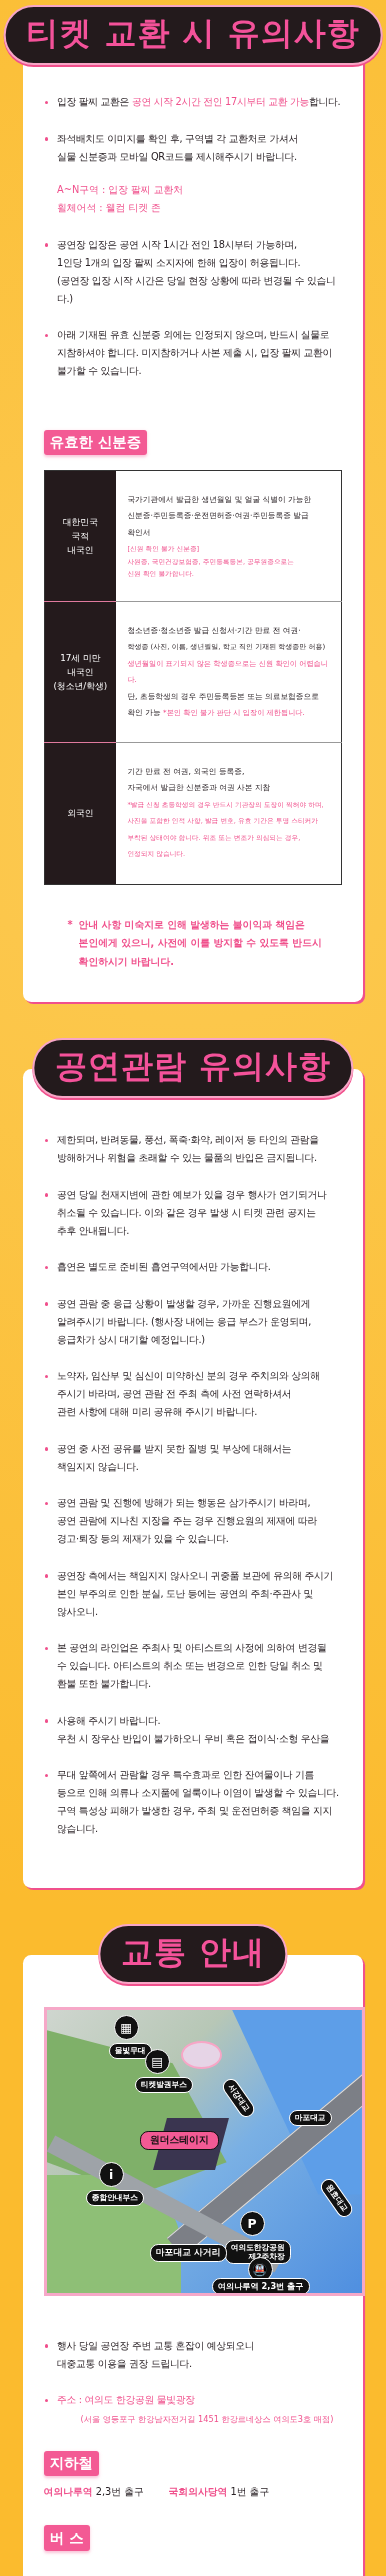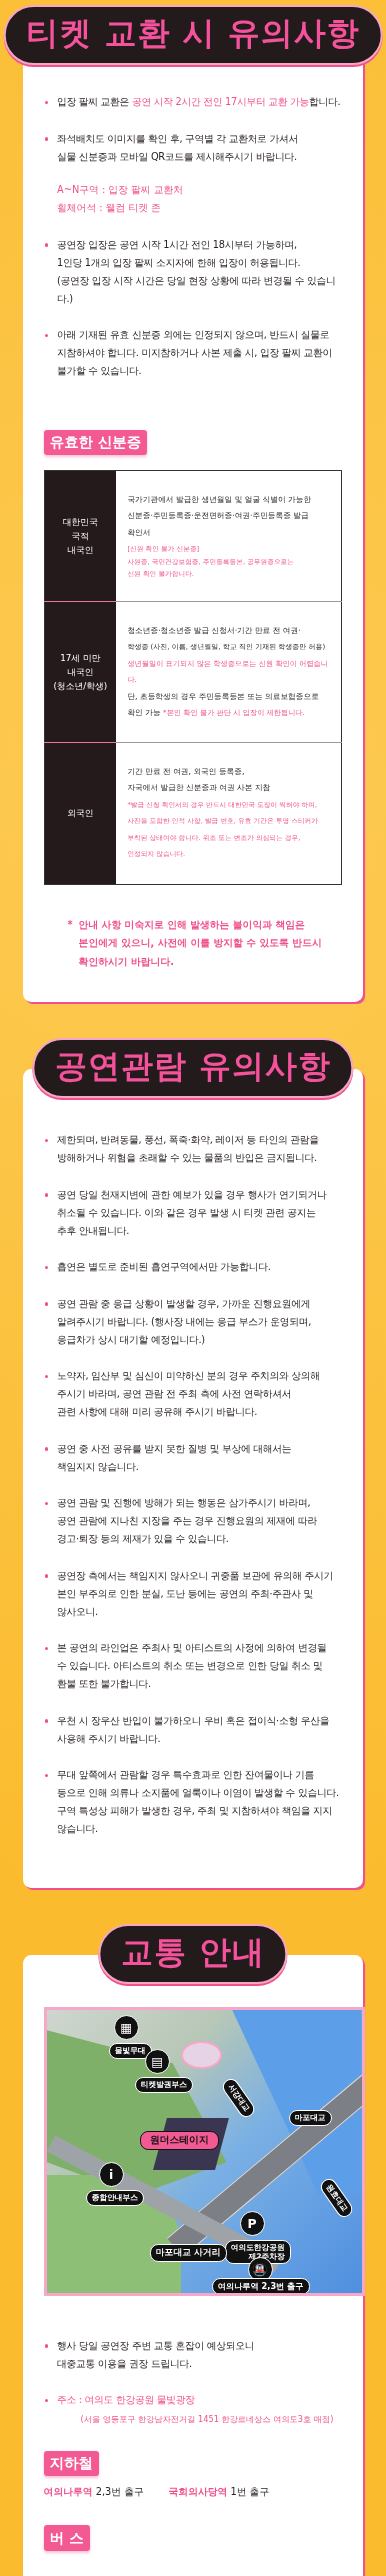--- a/index.html
+++ b/index.html
@@ -215,21 +215,21 @@
           <span class="pink" style="font-size:7.2px;">*본인 확인 불가 판단 시 입장이 제한됩니다.</span>
         </td>
       </tr>
       <tr>
         <td class="head">
           <span class="line">외국인</span>
         </td>
         <td class="body">
           <span class="line">기간 만료 전 여권, 외국인 등록증,</span>
           <span class="line">자국에서 발급한 신분증과 여권 사본 지참</span>
-          <span class="note-s" style="line-height:16.5px;">*발급 신청 확인서의 경우 반드시 대한민국 도장이 찍혀야 하며,</span>
+          <span class="note-s" style="line-height:16.5px;">*발급 신청 초등학생의 경우 반드시 기관장의 도장이 찍혀야 하며,</span>
           <span class="note-s" style="line-height:16.5px;">사진을 포함한 인적 사항, 발급 번호, 유효 기간은 투명 스티커가</span>
           <span class="note-s" style="line-height:16.5px;">부착된 상태여야 합니다. 위조 또는 변조가 의심되는 경우,</span>
           <span class="note-s" style="line-height:16.5px;">인정되지 않습니다.</span>
         </td>
       </tr>
     </tbody>
       </table>
 
     <div class="footnote">
       <span class="star">*</span>
@@ -281,27 +281,27 @@
           <span class="line">공연장 측에서는 책임지지 않사오니 귀중품 보관에 유의해 주시기</span>
           <span class="line">본인 부주의로 인한 분실, 도난 등에는 공연의 주최·주관사 및</span>
           <span class="line">않사오니.</span>
         </div>
         <div class="bullet">
           <span class="line">본 공연의 라인업은 주최사 및 아티스트의 사정에 의하여 변경될</span>
           <span class="line">수 있습니다. 아티스트의 취소 또는 변경으로 인한 당일 취소 및</span>
           <span class="line">환불 또한 불가합니다.</span>
         </div>
         <div class="bullet">
+          <span class="line">사용해 주시기 바랍니다.</span>
           <span class="line">우천 시 장우산 반입이 불가하오니 우비 혹은 접이식·소형 우산을</span>
-          <span class="line">사용해 주시기 바랍니다.</span>
         </div>
         <div class="bullet">
           <span class="line">무대 앞쪽에서 관람할 경우 특수효과로 인한 잔여물이나 기름</span>
           <span class="line">등으로 인해 의류나 소지품에 얼룩이나 이염이 발생할 수 있습니다.</span>
-          <span class="line">구역 특성상 피해가 발생한 경우, 주최 및 지참하셔야 책임을 지지</span>
+          <span class="line">구역 특성상 피해가 발생한 경우, 주최 및 운전면허증 책임을 지지</span>
           <span class="line">않습니다.</span>
         </div>
       </div>
   </div>
 </div>
 
 <div class="section" style="padding-top:67px;">
   <div class="card" style="padding-top:52px;">
     <div class="title-pill" style="top:-31px;">
       <span>교통 안내</span>

